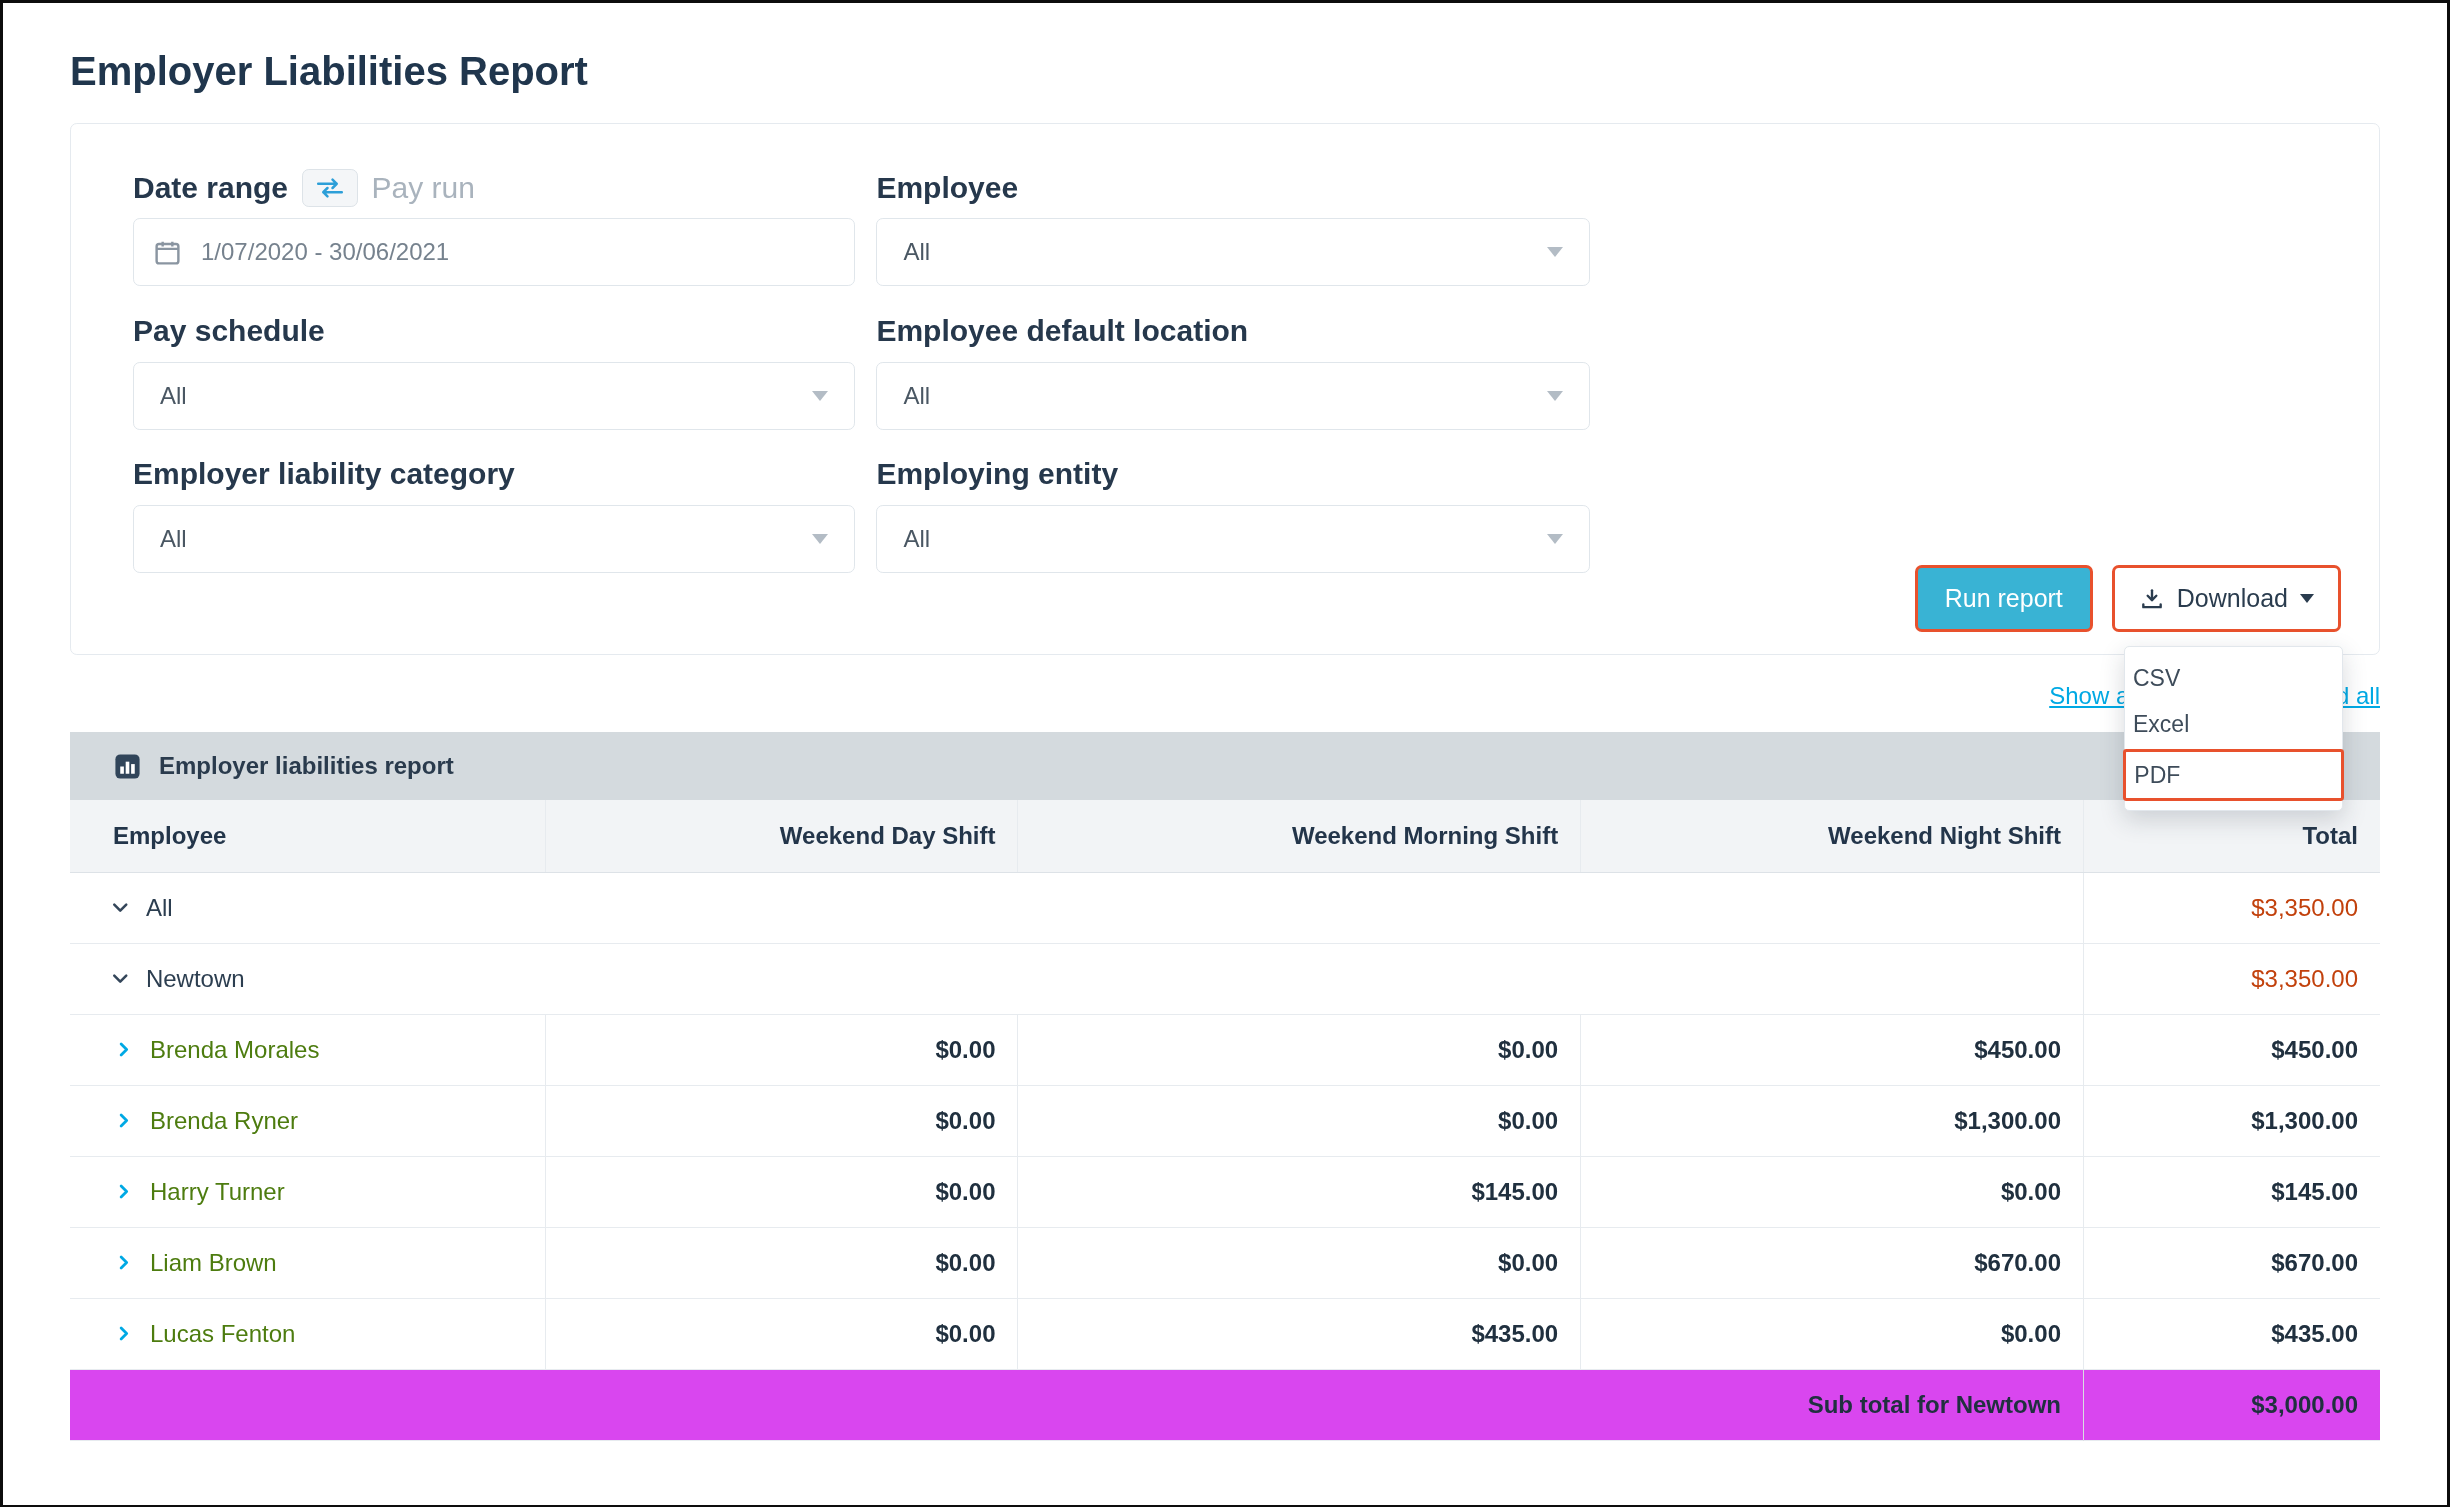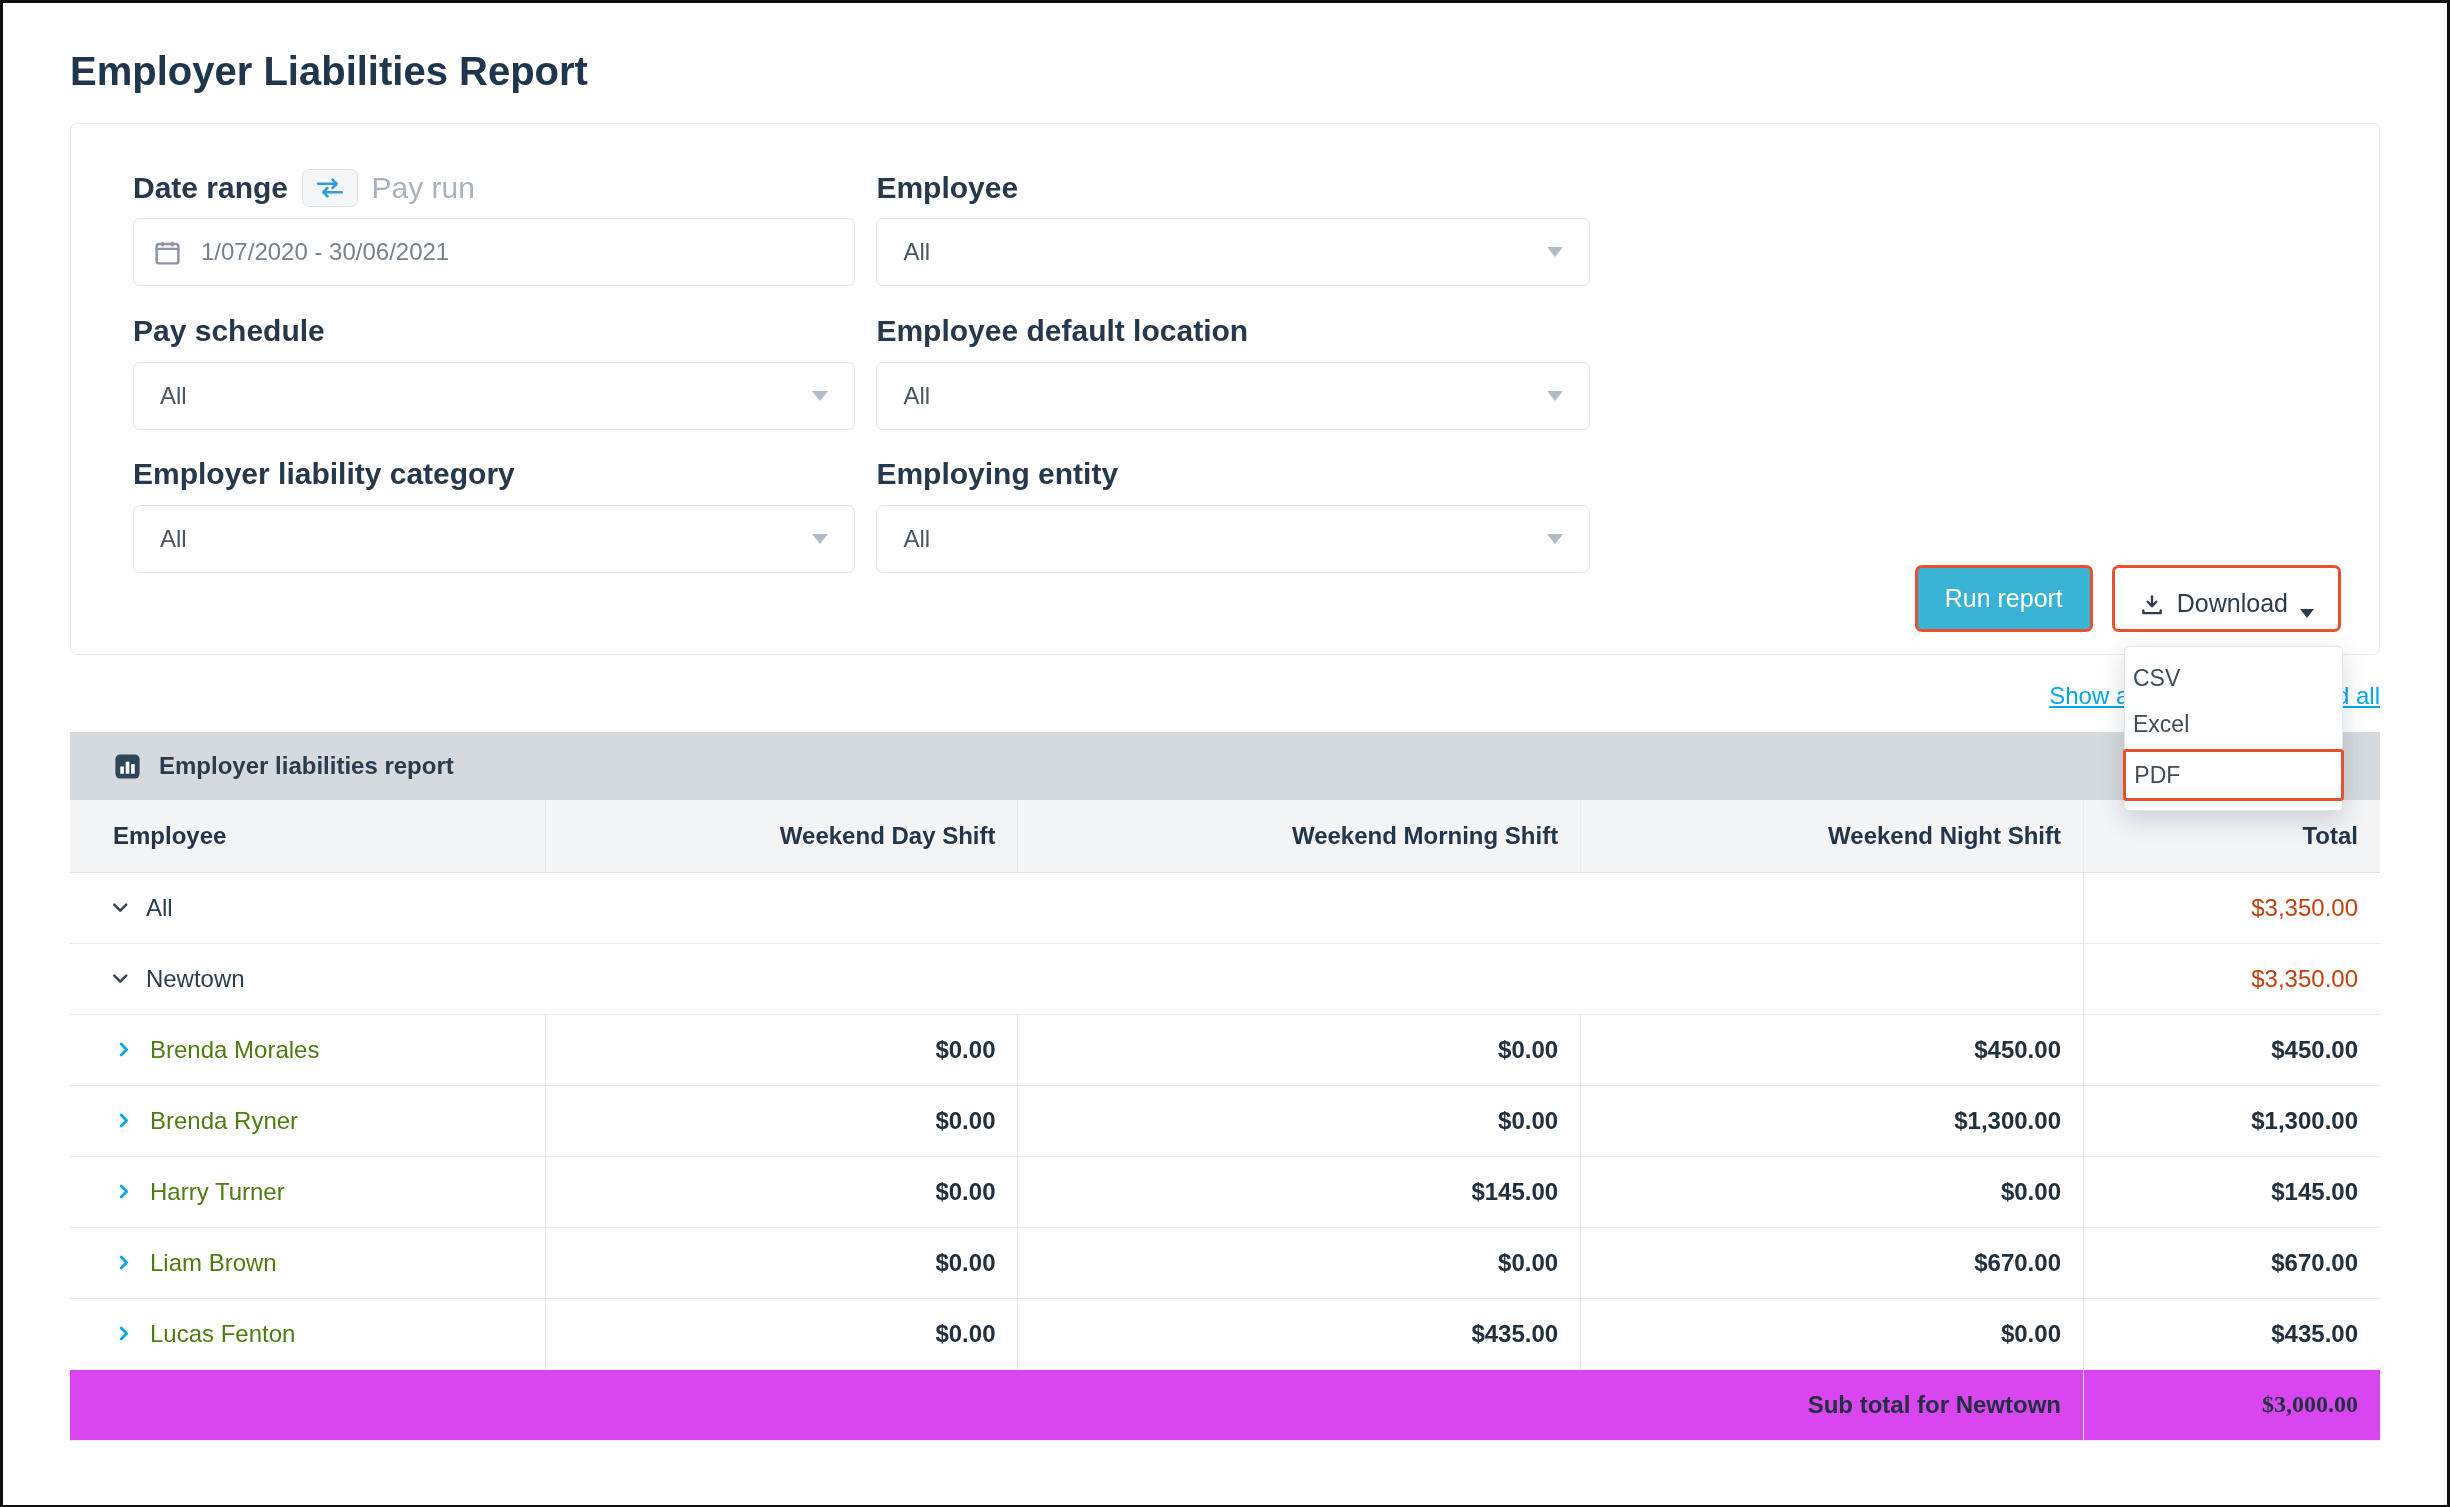--- a/index.html
+++ b/index.html
@@ -70,25 +70,25 @@
     display:flex; gap:19px;
   }
   button { font-family:inherit; cursor:pointer; }
   .btn-run {
     height:67px; padding:0 27px;
     background:#39b3d4; color:#fff;
     font-size:25px;
     border:3.4px solid #e8512d; border-radius:6.8px;
   }
   .btn-download {
-    height:67px; padding:11px 24px;
+    height:67px; padding:0 24px;
     background:#fff; color:#2a3c4e;
     font-size:25px;
     border:3.4px solid #e8512d; border-radius:6.8px;
-    display:flex; align-items:flex-end; gap:12px;
+    display:flex; align-items:center; gap:12px;
   }
   .dl-caret {
     width:0; height:0;
     border-left:7.7px solid transparent; border-right:7.7px solid transparent;
     border-top:9.4px solid #2a3c4e;
   }
 
   
   .download-menu {
     position:absolute; top:643px; right:104px; width:219px;
@@ -135,21 +135,21 @@
   tbody tr { height:71px; border-bottom:1.7px solid #e7ebef; }
   th.sep, td.sep { border-left:1.7px solid #e7ebef; }
   td.val { font-weight:700; color:#20303f; }
   .group-inner { display:flex; align-items:center; gap:15.4px; padding-left:39px; color:#2c3e50; }
   .group-total { font-weight:400; color:#c2410c; }
   .emp-inner { display:flex; align-items:center; gap:17px; padding-left:43px; }
   .emp-link { color:#4d7c0f; cursor:pointer; }
   .chev { display:flex; align-items:center; cursor:pointer; }
   tr.subtotal-row { background:#d946ef; }
   tr.subtotal-row td { font-weight:700; color:#20303f; }
-  tr.subtotal-row td.sep { border-left:1.7px solid #d9dee2;font-family:Liberation Serif, serif; }
+  tr.subtotal-row td.sep { border-left:1.7px solid #d9dee2; }
 </style>
 </head>
 <body>
 
 <div class="screen">
   <div class="content">
 
     <h1 class="page-title">Employer Liabilities Report</h1>
 
     <section class="filter-panel">

